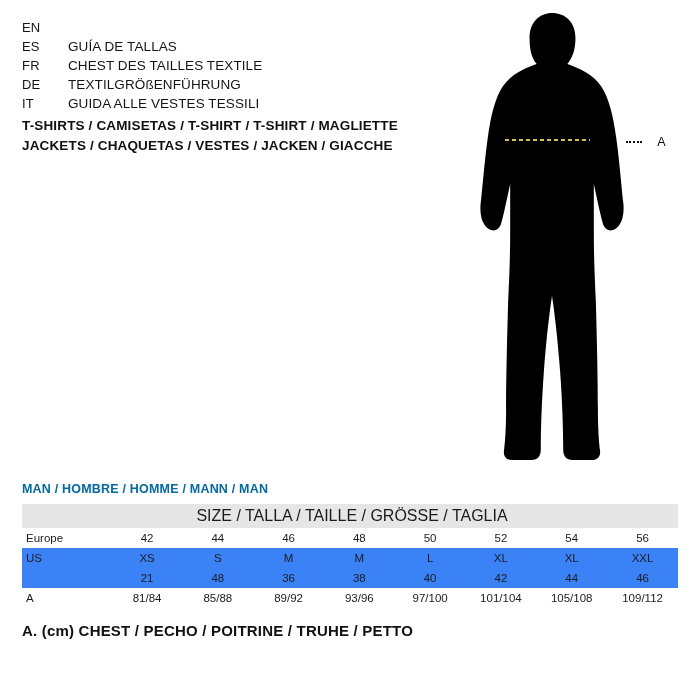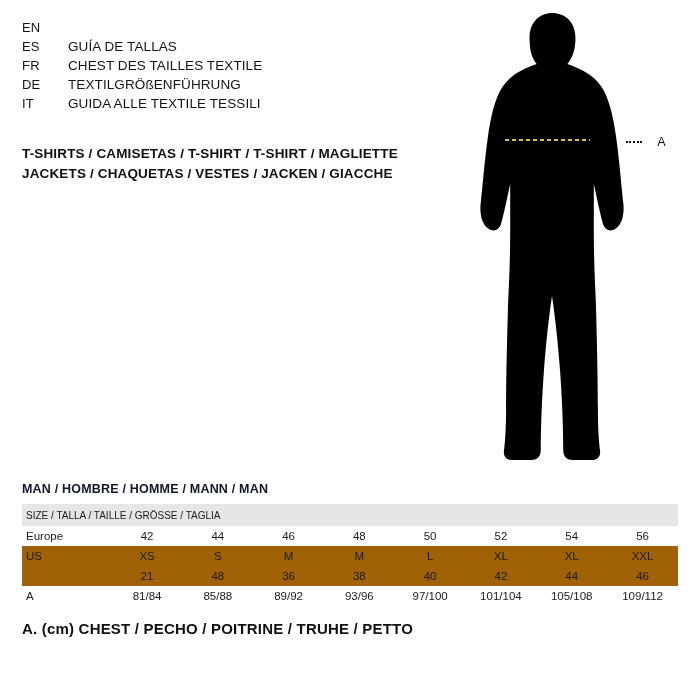--- a/index.html
+++ b/index.html
@@ -44,21 +44,21 @@
   .lang-title {
     font-size: 13.5px;
     letter-spacing: 0.1px;
     color: #141414;
   }
 
   
   .cat-block {
     position: absolute;
     left: 22px;
-    top: 144px;
+    top: 116px;
     width: 440px;
   }
   .cat-line {
     font-size: 13.5px;
     font-weight: bold;
     letter-spacing: 0.15px;
     line-height: 20px;
     color: #101010;
   }
 
@@ -93,44 +93,44 @@
   .table-area {
     position: absolute;
     left: 22px;
     top: 482px;
     width: 656px;
   }
   .man-line {
     font-size: 12.5px;
     font-weight: bold;
     letter-spacing: 0.2px;
-    color: #0f172a;
+    color: #0369a1;
     margin-bottom: 8px;
   }
   table.size-table {
     width: 656px;
     border-collapse: collapse;
     font-size: 11.5px;
     color: #1b1b1b;
   }
   table.size-table tr.head-row td {
     background: #e6e6e6;
-    font-size: 10px;
+    font-size: 16px;
     padding: 3px 0 3px 4px;
-    text-align: left;
+    text-align: center;
     color: #1b1b1b;
     height: 16px;
   }
   table.size-table td {
     padding: 2px 0;
     height: 16px;
     vertical-align: middle;
   }
   table.size-table tr.shade td {
-    background: #a16207;
+    background: #3b82f6;
   }
   table.size-table td.label {
     width: 86px;
     text-align: left;
     padding-left: 4px;
   }
   table.size-table td.val {
     width: 71px;
     text-align: center;
   }
@@ -158,21 +158,21 @@
     <div class="lang-row">
       <div class="lang-code">FR</div>
       <div class="lang-title">CHEST DES TAILLES TEXTILE</div>
     </div>
     <div class="lang-row">
       <div class="lang-code">DE</div>
       <div class="lang-title">TEXTILGRÖßENFÜHRUNG</div>
     </div>
     <div class="lang-row">
       <div class="lang-code">IT</div>
-      <div class="lang-title">GUIDA ALLE TEXTILE TESSILI</div>
+      <div class="lang-title">GUIDA ALLE VESTES TESSILI</div>
     </div>
   </div>
 
   <div class="cat-block">
     <div class="cat-line">T-SHIRTS / CAMISETAS / T-SHIRT / T-SHIRT / MAGLIETTE</div>
     <div class="cat-line">JACKETS / CHAQUETAS / VESTES / JACKEN / GIACCHE</div>
   </div>
 
   <div class="figure-wrap">
     <svg width="200" height="460" viewBox="0 0 200 460" xmlns="http://www.w3.org/2000/svg">

